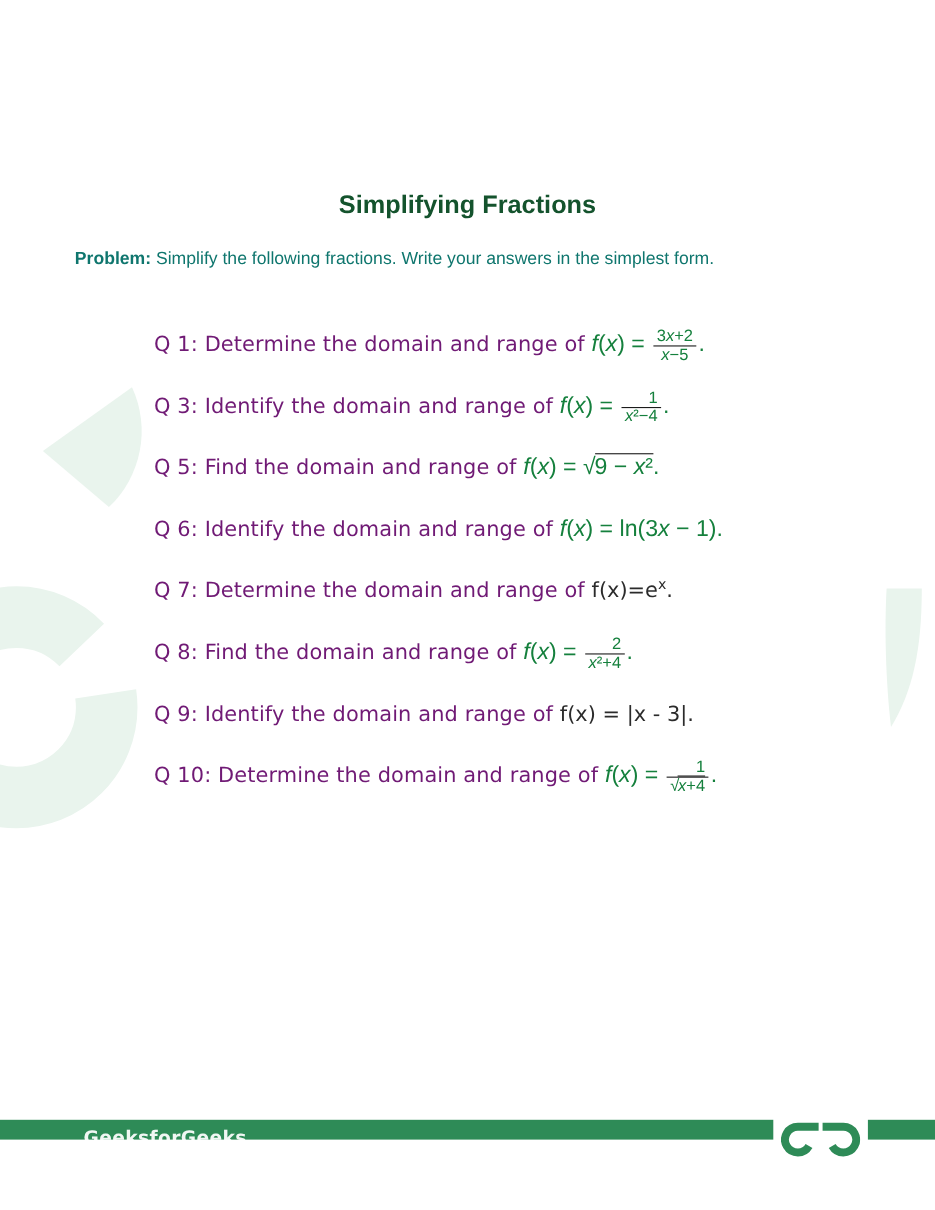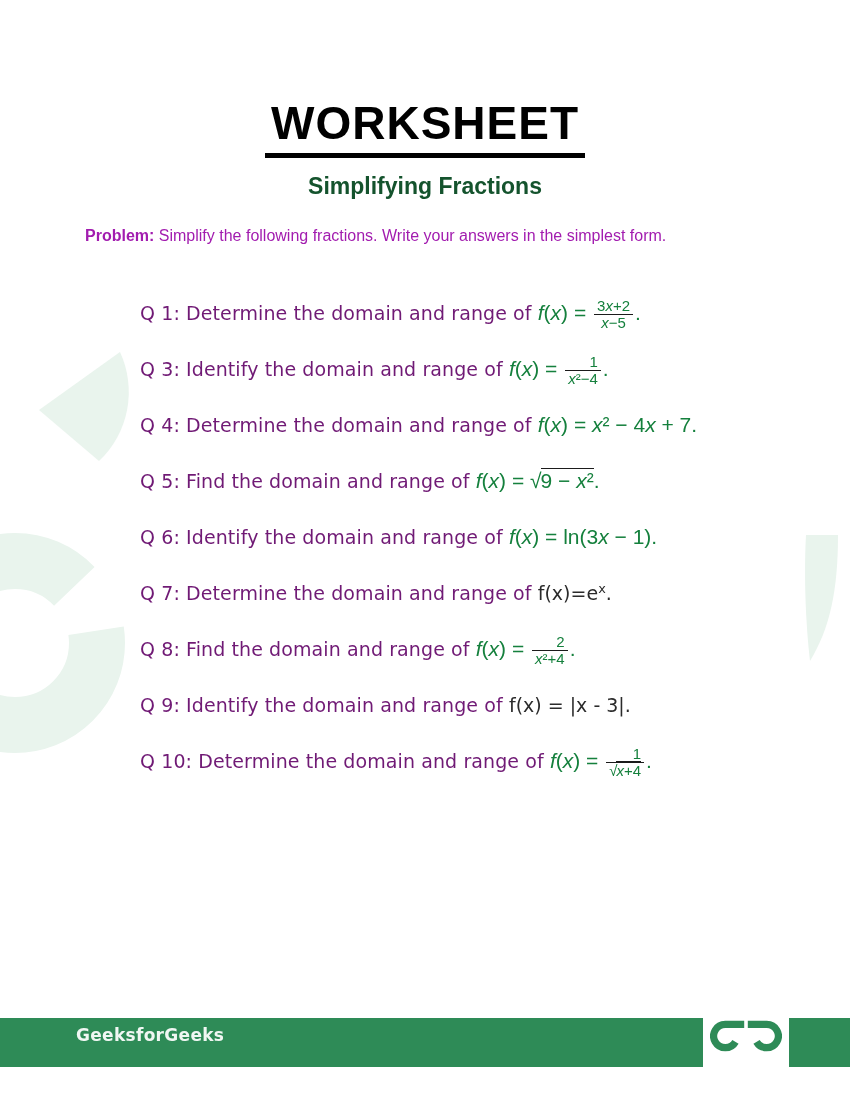--- a/index.html
+++ b/index.html
@@ -11,21 +11,21 @@
   .wm{position:absolute; z-index:0;}
   
   .title-wrap{position:absolute; top:96px; left:0; right:0; text-align:center; z-index:2;}
   .title{
     display:inline-block; font-size:46px; font-weight:bold; color:#000;
     letter-spacing:1px; border-bottom:5px solid #000; padding:0 6px 3px 6px;
     font-family:"Liberation Sans", sans-serif;
   }
   .subtitle-wrap{position:absolute; top:173px; left:0; right:0; text-align:center; z-index:2;}
   .subtitle{font-size:23px; font-weight:bold; color:#14532d;}
-  .problem{position:absolute; top:227px; left:68px; font-size:16px; color:#a21caf; z-index:2;margin-left:17px;}
+  .problem{position:absolute; top:227px; left:68px; font-size:16px; color:#0f766e; z-index:2;}
   .problem b{font-weight:bold;}
   
   .questions{position:absolute; top:285px; left:140px; right:20px; z-index:2;}
   .q-row{display:block; height:56px; line-height:56px; white-space:nowrap;}
   .q-text{
     font-family:"DejaVu Sans", sans-serif; font-size:19px; color:#701a75;
     letter-spacing:0.1px;
   }
   .plainmath{font-family:"DejaVu Sans", sans-serif; font-size:19px; color:#2b2b2b;}
   .plainmath sup{font-size:0.68em; vertical-align:super; line-height:0;}
@@ -35,21 +35,21 @@
     display:inline-block; text-align:center; vertical-align:-0.55em;
     font-size:15px; line-height:1.1; margin:0 2px;
   }
   .frac .num{display:block; padding:0 3px;text-align:right;}
   .frac .den{display:block; border-top:1.4px solid #1b1b1b; padding:0 3px;}
   .sqrt{white-space:nowrap;}
   .sqrt .sym{letter-spacing:-1px;}
   .sqrt .rad{border-top:1.6px solid #1b1b1b;}
   
   .footer-bar{
-    position:absolute; top:1018px; height:49px; background:var(--green,#2e8b57); z-index:2;
+    position:absolute; top:1018px; height:18px; background:var(--green,#2e8b57); z-index:2;
   }
   .brand{
     font-family:"DejaVu Sans", sans-serif; font-size:17px; font-weight:bold;
     color:rgba(255,255,255,0.93); line-height:35px; padding-left:76px; display:block;
     letter-spacing:0.3px;
   }
   .gfg-logo{position:absolute; z-index:2;}
 </style>
 </head>
 <body>
@@ -59,32 +59,28 @@
   <svg class="wm" style="left:20px; top:340px;" width="140" height="130" viewBox="0 0 140 130">
     <path d="M 100 12 A 95 95 0 0 1 79 121 L 19 70 Z" fill="var(--wm,#e9f4ed)"></path>
   </svg>
   <svg class="wm" style="left:0; top:525px;" width="130" height="240" viewBox="0 0 130 240">
     <circle cx="15" cy="118" r="82" fill="none" stroke="var(--wm,#e9f4ed)" stroke-width="56" stroke-dasharray="0 25 465 25" stroke-dashoffset="38"></circle>
   </svg>
   <svg class="wm" style="left:800px; top:530px;" width="50" height="140" viewBox="0 0 50 140">
     <path d="M 6 5 L 38 5 C 38 60 30 98 10 131 C 5 88 4 40 6 5 Z" fill="var(--wm,#e9f4ed)"></path>
   </svg>
 
-  <div class="title-wrap">
-    <span class="title">WORKSHEET</span>
-  </div>
   <div class="subtitle-wrap">
     <span class="subtitle">Simplifying Fractions</span>
   </div>
   <div class="problem"><b>Problem:</b><span> Simplify the following fractions. Write your answers in the simplest form.</span></div>
 
   <div class="questions">
       <div class="q-row"><span class="q-text">Q 1: Determine the domain and range of </span><span class="math"><i>f</i>(<i>x</i>) = <span class="frac"><span class="num">3<i>x</i>+2</span><span class="den"><i>x</i>−5</span></span>.</span></div>
       <div class="q-row"><span class="q-text">Q 3: Identify the domain and range of </span><span class="math"><i>f</i>(<i>x</i>) = <span class="frac"><span class="num">1</span><span class="den"><i>x</i>²−4</span></span>.</span></div>
-      <div class="q-row"><span class="q-text">Q 4: Determine the domain and range of </span><span class="math"><i>f</i>(<i>x</i>) = <i>x</i>² − 4<i>x</i> + 7.</span></div>
       <div class="q-row"><span class="q-text">Q 5: Find the domain and range of </span><span class="math"><i>f</i>(<i>x</i>) = <span class="sqrt"><span class="sym">√</span><span class="rad">9 − <i>x</i>²</span></span>.</span></div>
       <div class="q-row"><span class="q-text">Q 6: Identify the domain and range of </span><span class="math"><i>f</i>(<i>x</i>) = ln(3<i>x</i> − 1).</span></div>
       <div class="q-row"><span class="q-text">Q 7: Determine the domain and range of </span><span class="plainmath">f(x)=e<sup>x</sup>.</span></div>
       <div class="q-row"><span class="q-text">Q 8: Find the domain and range of </span><span class="math"><i>f</i>(<i>x</i>) = <span class="frac"><span class="num">2</span><span class="den"><i>x</i>²+4</span></span>.</span></div>
       <div class="q-row"><span class="q-text">Q 9: Identify the domain and range of </span><span class="plainmath">f(x) = |x - 3|.</span></div>
       <div class="q-row"><span class="q-text">Q 10: Determine the domain and range of </span><span class="math"><i>f</i>(<i>x</i>) = <span class="frac"><span class="num">1</span><span class="den"><span class="sqrt"><span class="sym">√</span><span class="rad"><i>x</i>+4</span></span></span></span>.</span></div>
     </div>
 
   <div class="footer-bar" style="left:0; width:703px;">
     <span class="brand">GeeksforGeeks</span>

